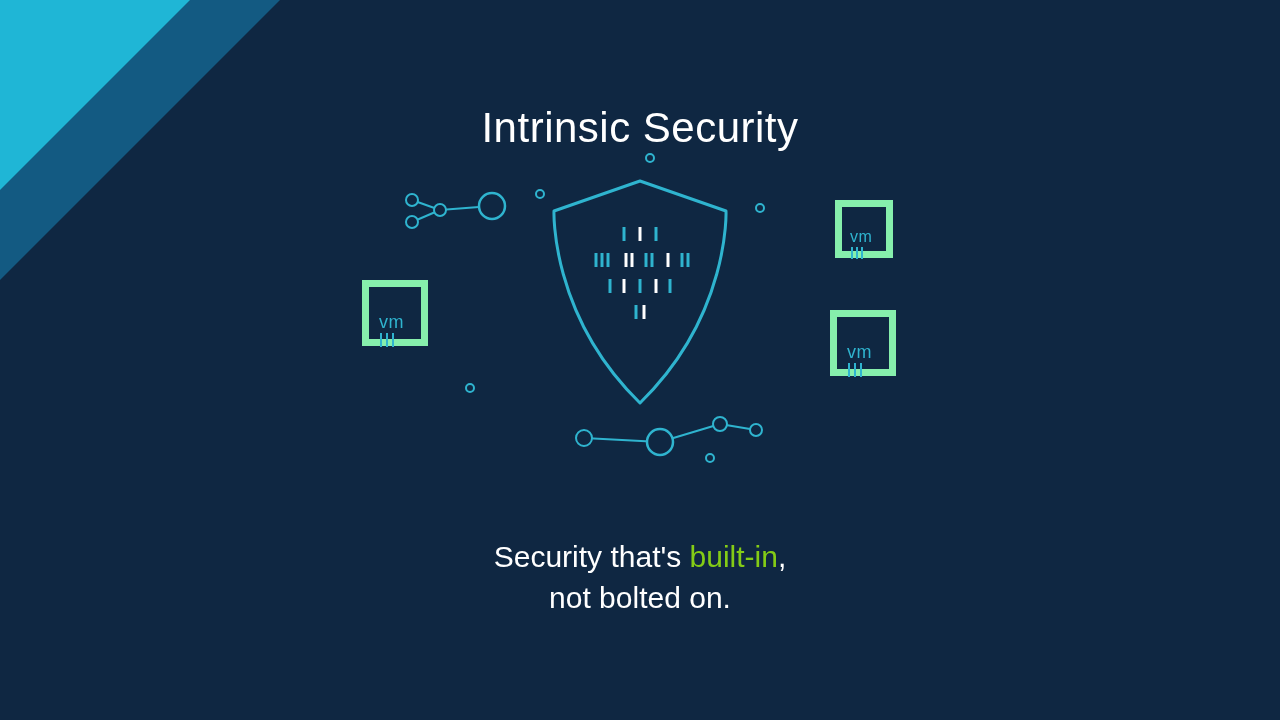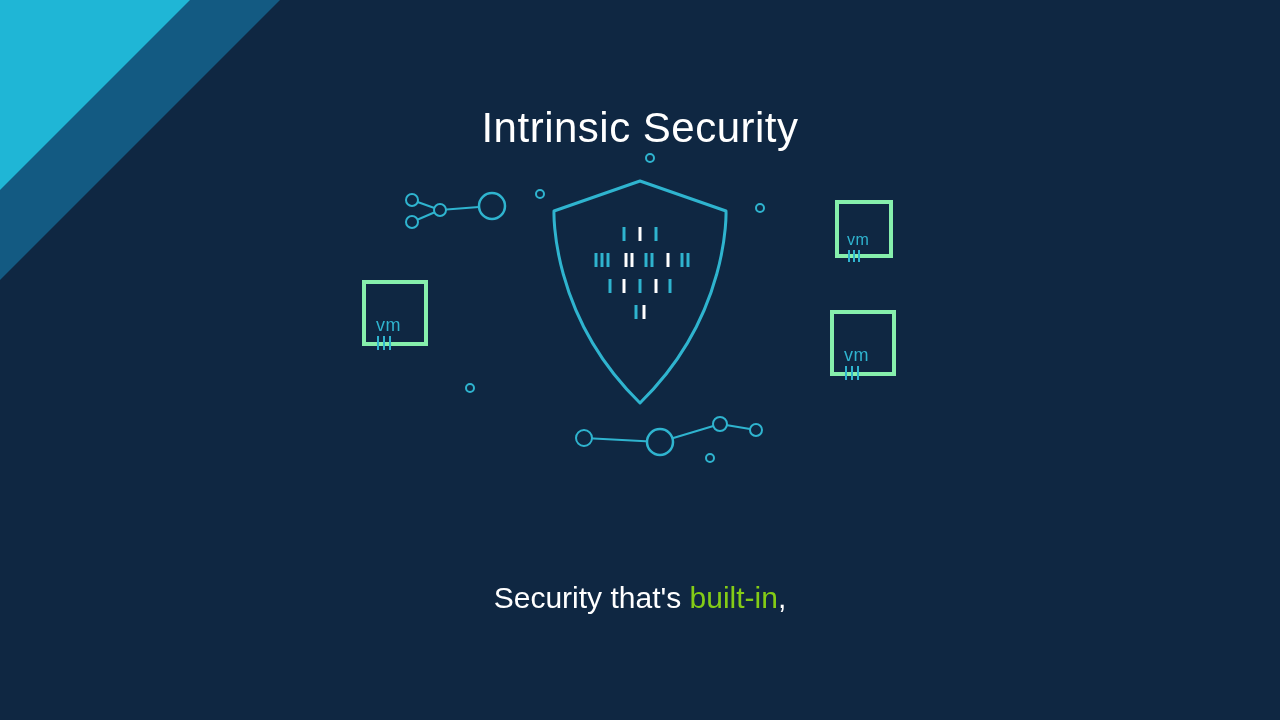--- a/index.html
+++ b/index.html
@@ -52,21 +52,21 @@
     position: absolute;
     top: 150px;
     left: 50%;
     transform: translateX(-50%);
     width: 600px;
     height: 330px;
   }
   .canvas svg { overflow: visible; }
   .vm-box {
     position: absolute;
-    border: 4px solid #86efac;
+    border: 7px solid #86efac;
     color: #2fb4cf;
   }
   .vm-box .vm-label {
     position: absolute;
     left: 10px;
     bottom: 6px;
     font-size: 18px;
     font-family: inherit;
     color: #2fb4cf;
     font-weight: 400;
@@ -174,13 +174,14 @@
       <line x1="2" y1="0" x2="2" y2="14" stroke="#2fb4cf" stroke-width="2"></line>
       <line x1="8" y1="0" x2="8" y2="14" stroke="#2fb4cf" stroke-width="2"></line>
       <line x1="14" y1="0" x2="14" y2="14" stroke="#2fb4cf" stroke-width="2"></line>
     </svg>
   </div>
 
 </div>
 
 <div class="tagline">
   <span>Security that's </span><span class="hl">built-in</span><span>,</span><br>
+  <span>not bolted on.</span>
 </div>
 
 </body></html>

